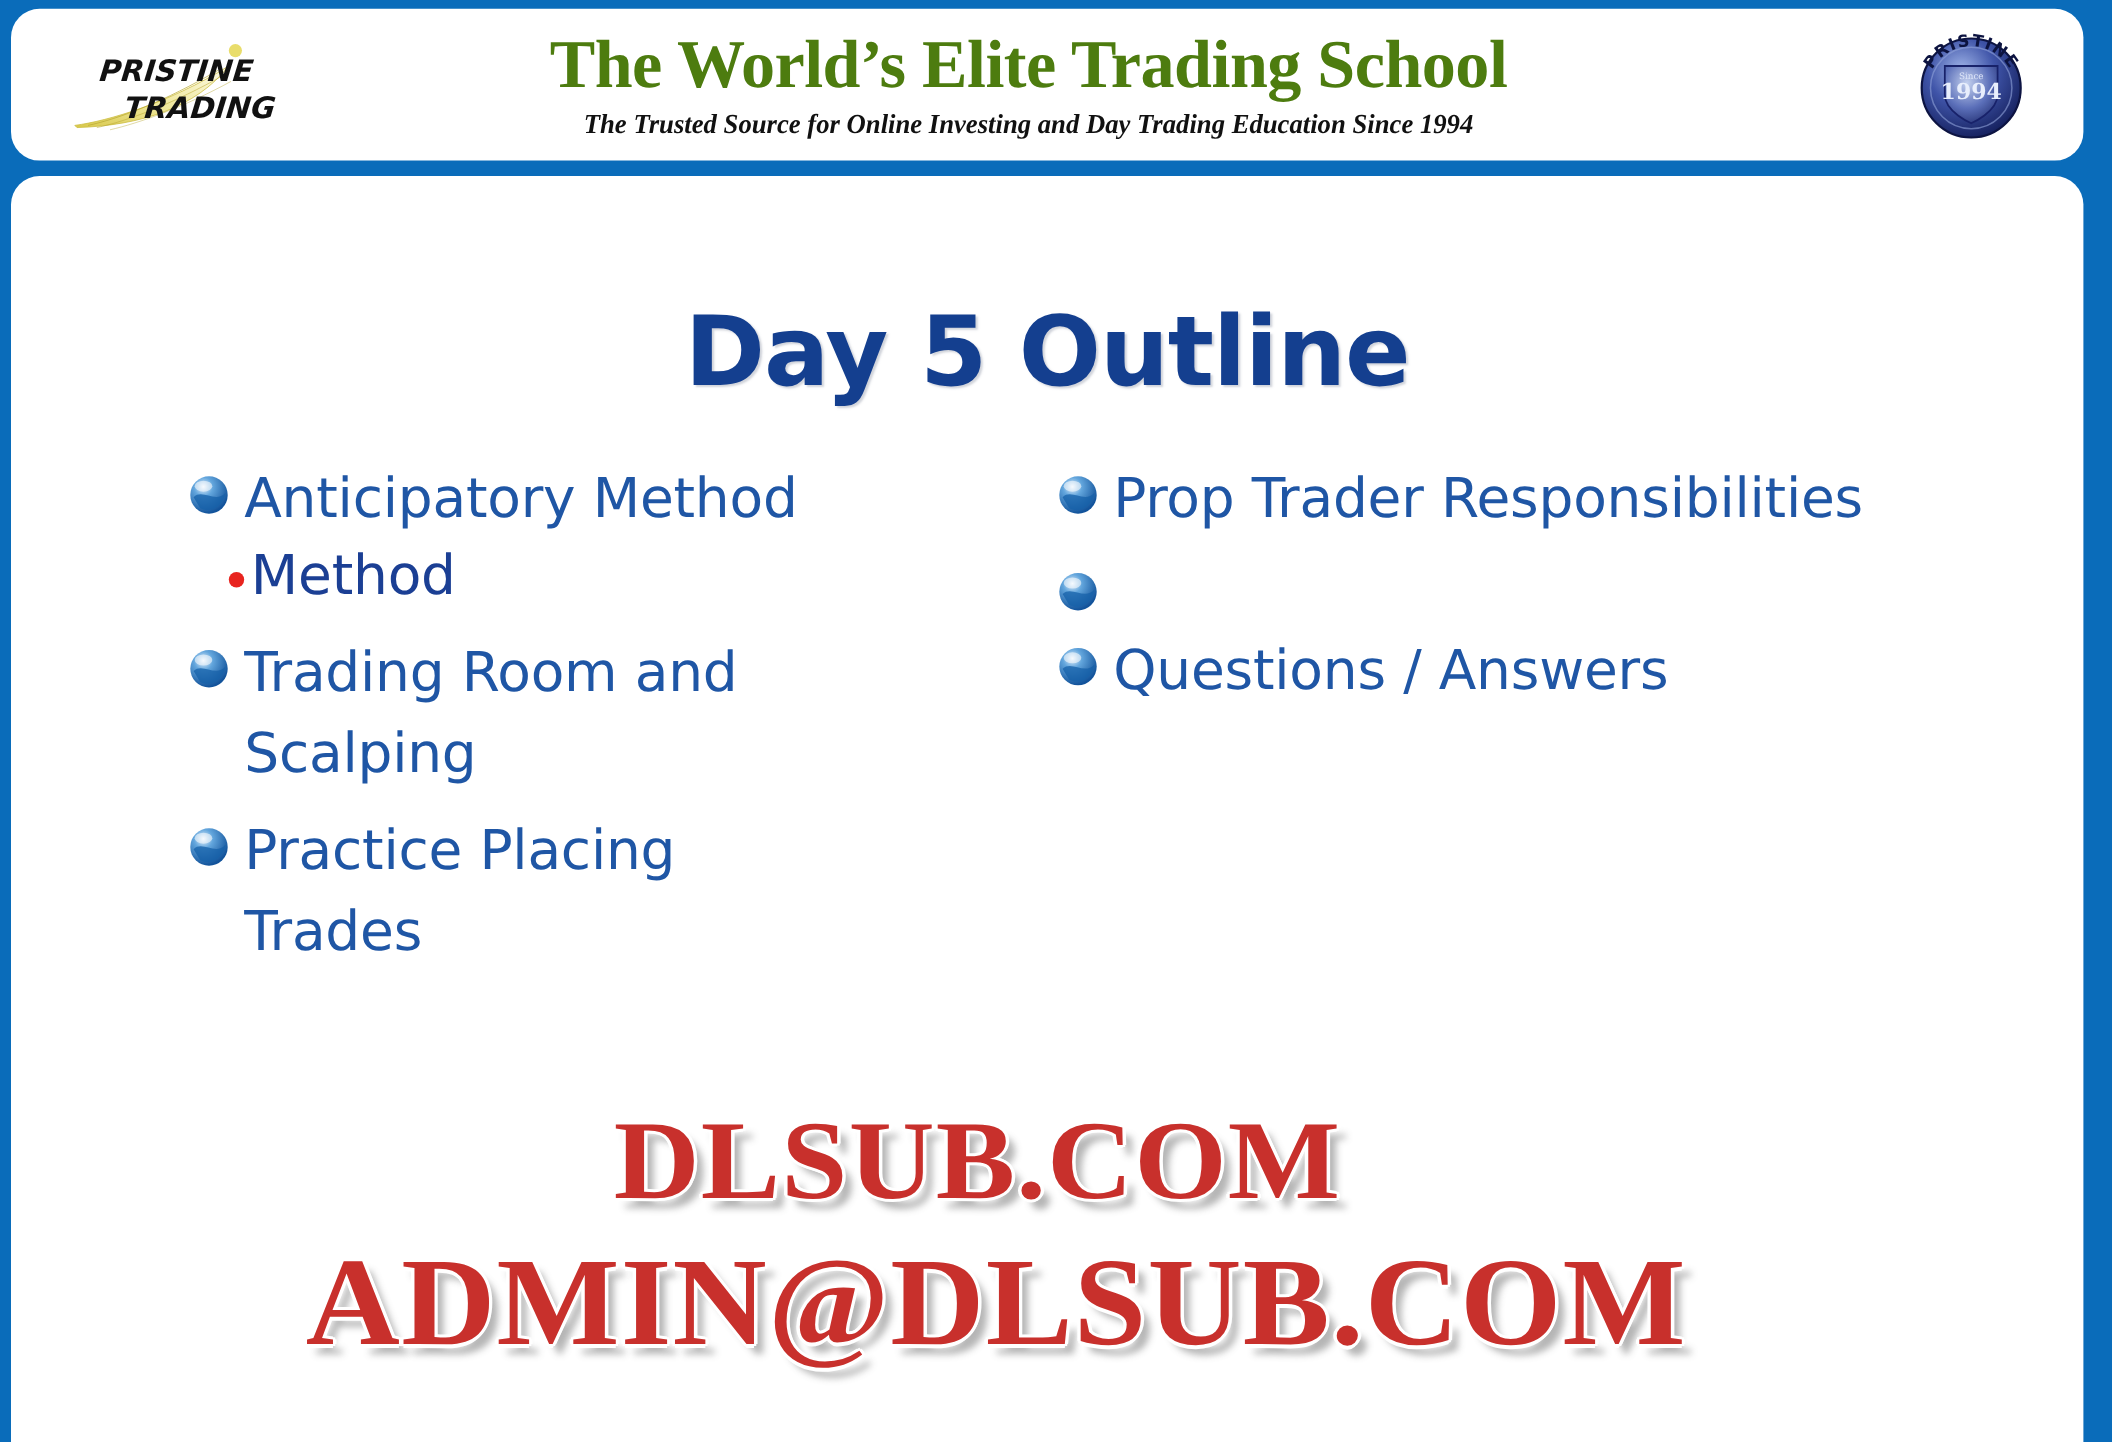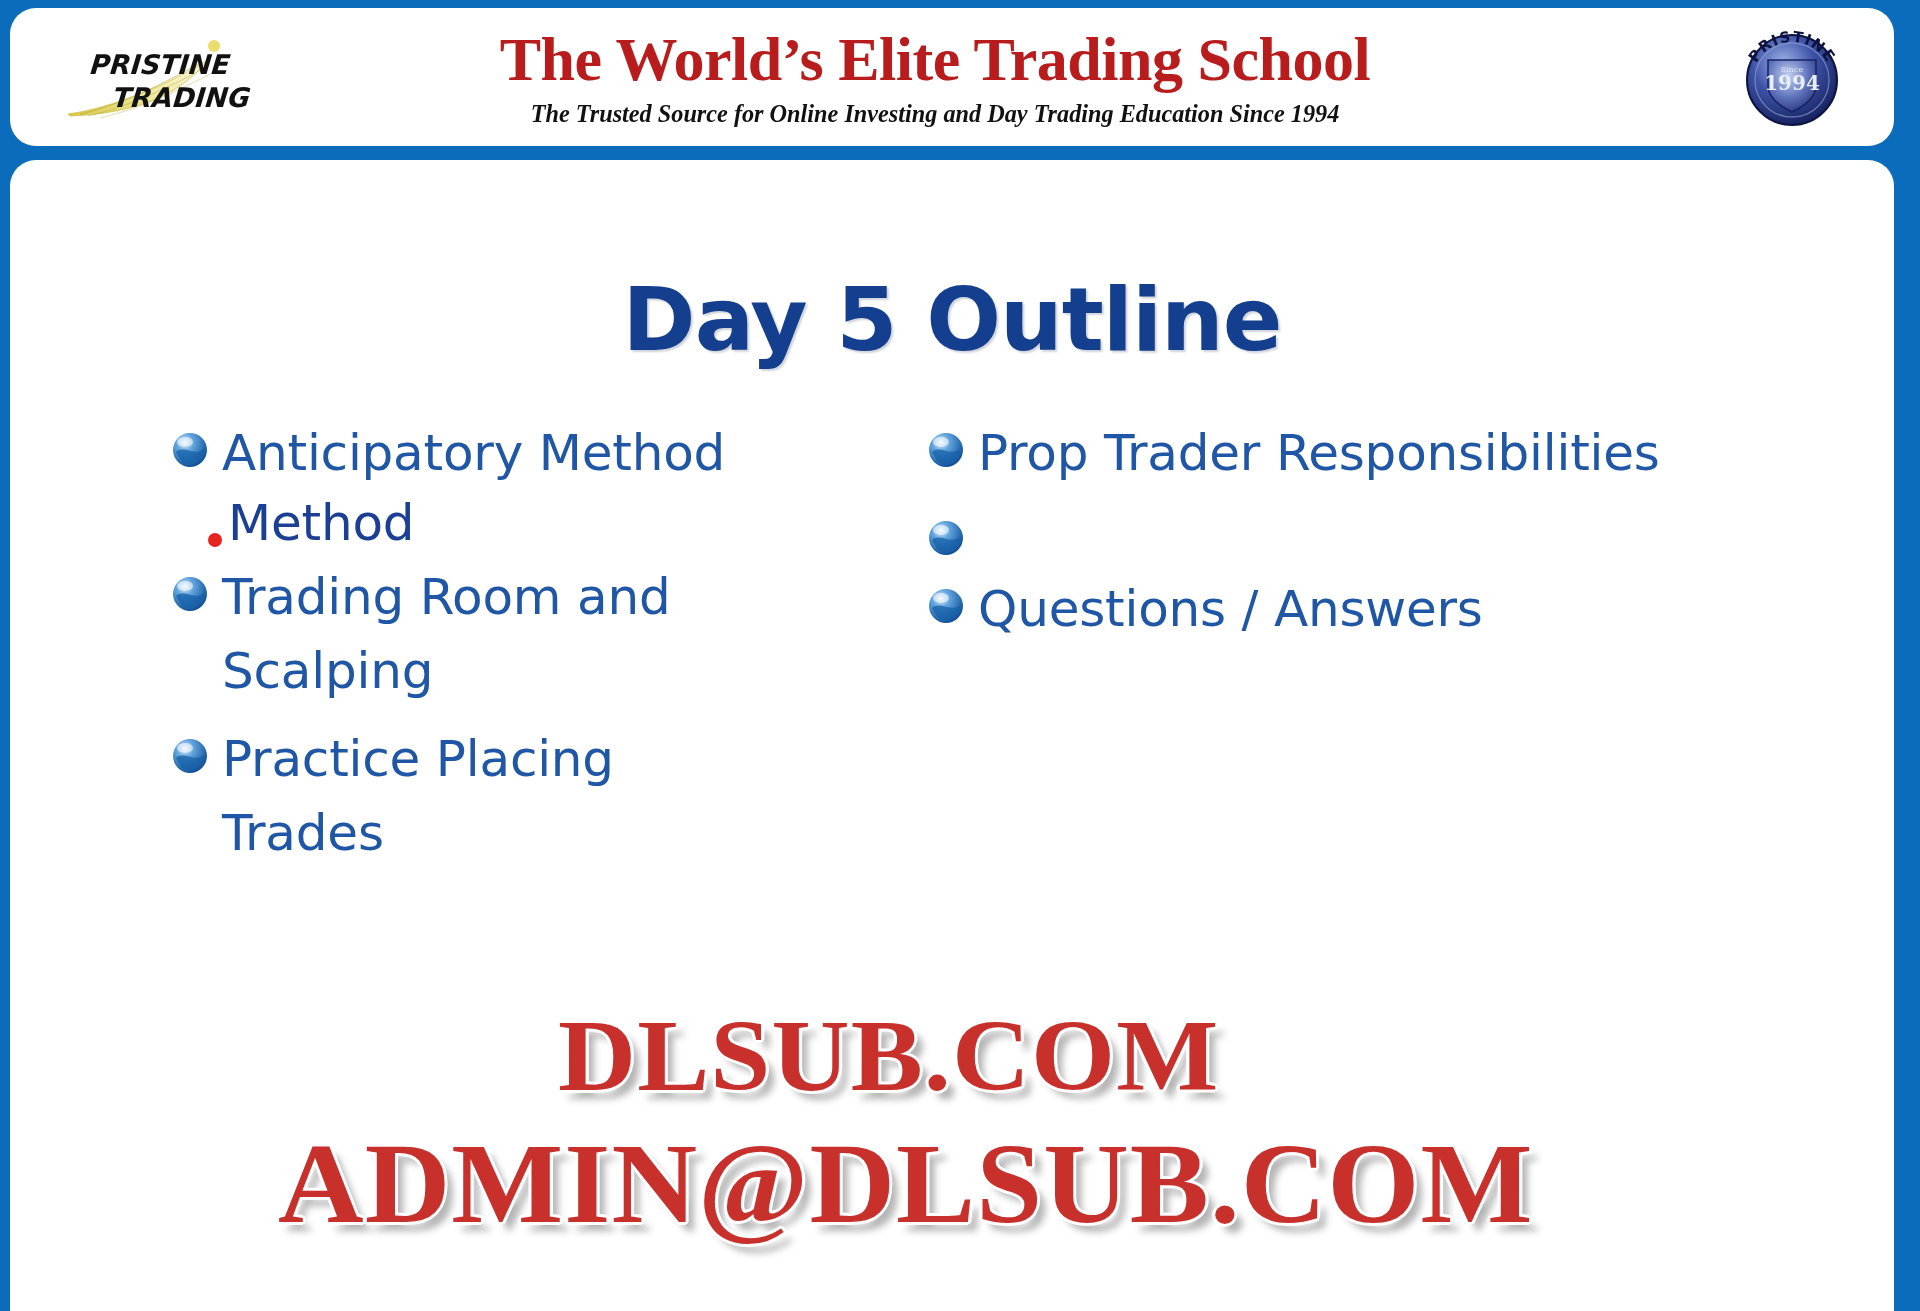--- a/index.html
+++ b/index.html
@@ -48,21 +48,21 @@
     top: 12px;
     width: 1190px;
     text-align: center;
   }
 
   .main-title {
     font-family: "Liberation Serif", serif;
     font-weight: bold;
     font-size: 62px;
     line-height: 78px;
-    color: #b91c1c;
+    color: #4d7c0f;
     letter-spacing: -0.5px;
     white-space: nowrap;
   }
 
   .sub-title {
     font-family: "Liberation Serif", serif;
     font-weight: bold;
     font-style: italic;
     font-size: 25px;
     line-height: 32px;
@@ -114,21 +114,21 @@
     top: 256px;
     width: 1884px;
     height: 420px;
   }
 
   .col {
     position: absolute;
     top: 0;
   }
   .col-left  { left: 160px; width: 720px; }
-  .col-right { left: 916px; width: 830px; }
+  .col-right { left: 950px; width: 830px; }
 
   .bullet-row {
     display: flex;
     align-items: flex-start;
     margin-bottom: 14px;
   }
 
   .bullet-icon {
     flex: 0 0 auto;
     width: 40px;
@@ -143,24 +143,24 @@
     line-height: 74px;
     color: #1f56a5;
     letter-spacing: -0.2px;
   }
 
   .col-left .bullet-text  { max-width: 560px; }
   .col-right .bullet-text { max-width: 790px; white-space: nowrap; }
 
   .sub-row {
     display: flex;
-    align-items: center;
+    align-items: flex-start;
     margin-left: 0px;
     margin-top: -18px;
-    margin-bottom: 0;
+    margin-bottom: 14px;
   }
 
   .sub-dot {
     flex: 0 0 auto;
     width: 14px;
     height: 14px;
     border-radius: 50%;
     background: #e8241f;
     margin-left: 38px;
     margin-right: 6px;

